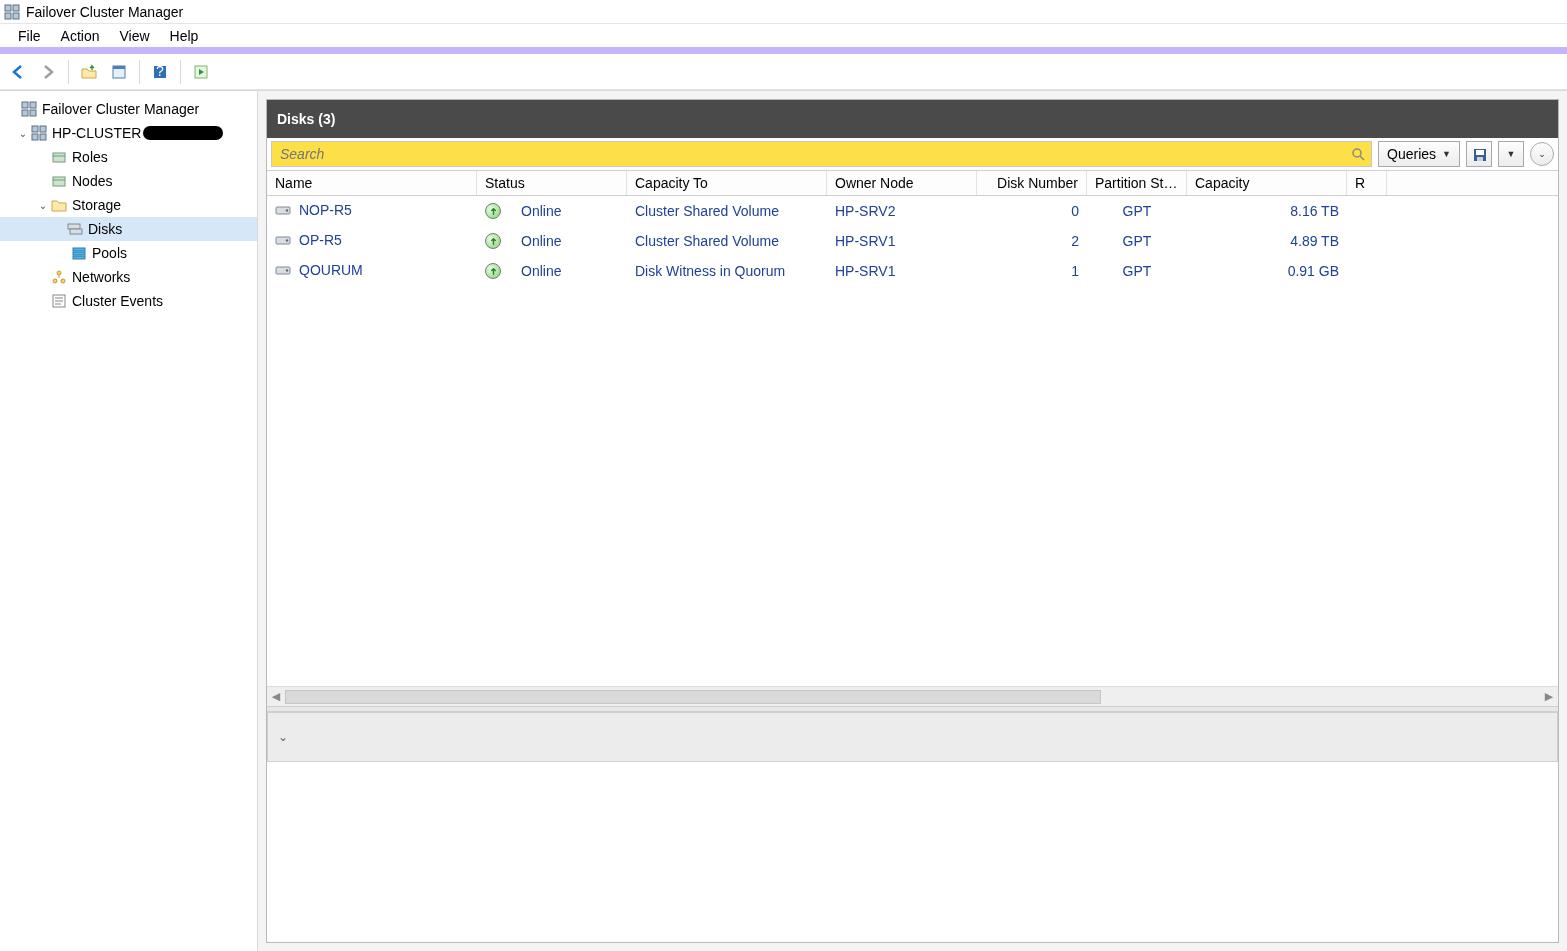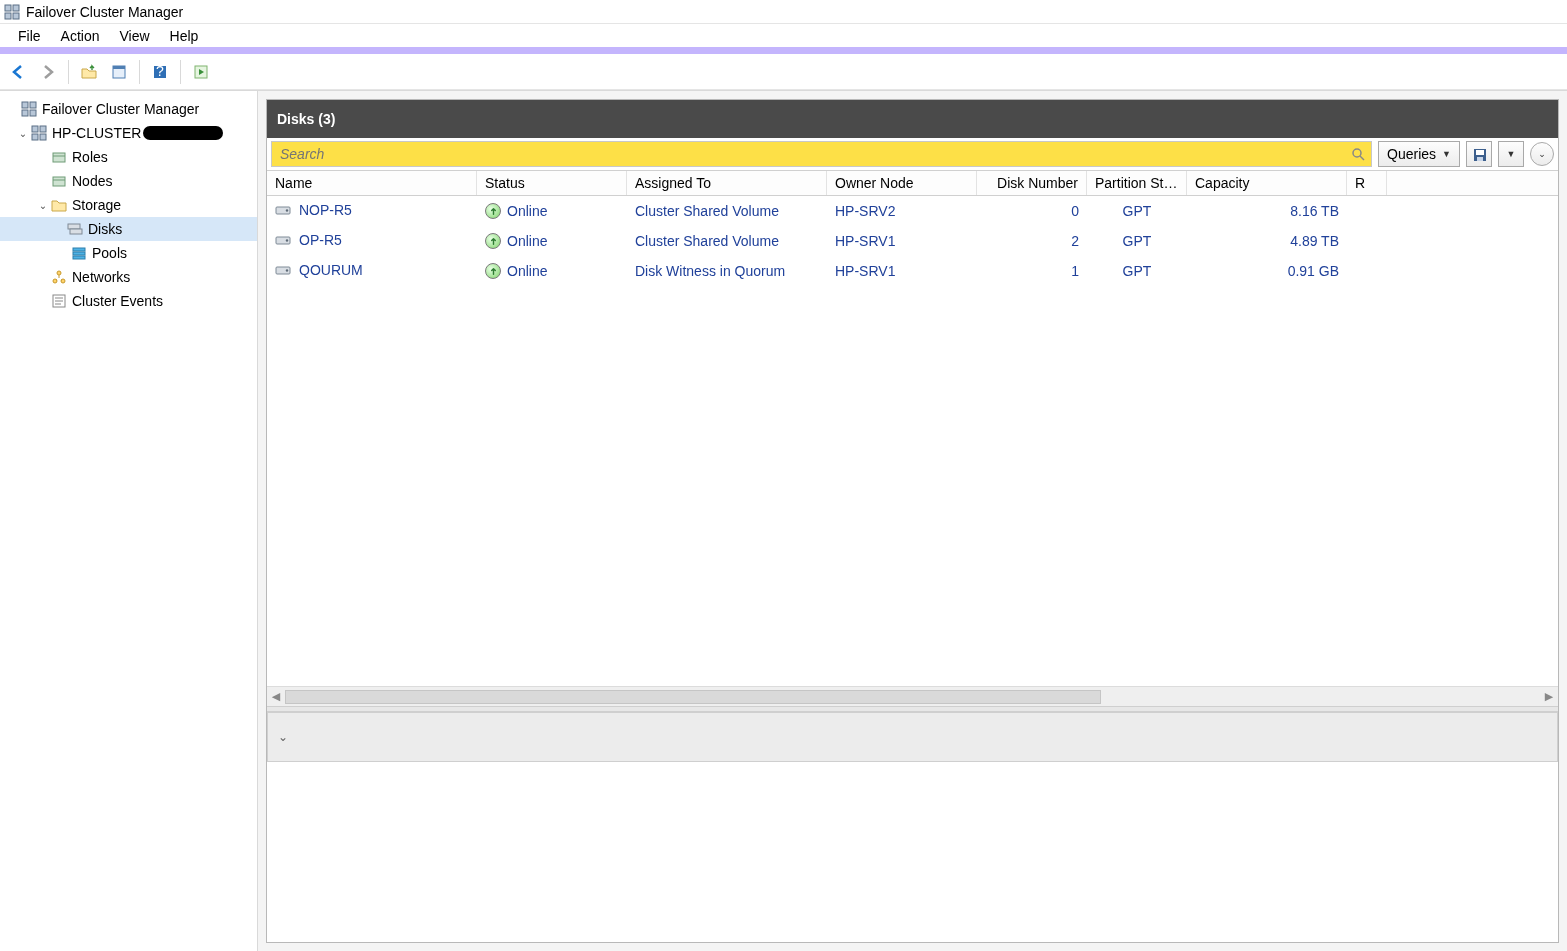--- a/index.html
+++ b/index.html
@@ -45,21 +45,21 @@
   .qbtn .caret { font-size: 9px; color:#333; }
   .iconbtn { width: 26px; padding: 0; justify-content: center; }
 
   .grid-wrap { flex: 1; overflow: hidden; display: flex; flex-direction: column; }
   .grid-head { display: flex; border-bottom: 1px solid #d0d0d0; background: #fdfdfd; }
   .gh { border-right: 1px solid #e3e3e3; padding: 4px 8px; font-size: 14px; color: #000; overflow: hidden; text-overflow: ellipsis; white-space: nowrap; }
   .grid-body { flex: 1; overflow: auto; background: #fff; }
   .row { display: flex; height: 30px; align-items: center; }
   .cell { padding: 0 8px; font-size: 14px; color: #20419a; white-space: nowrap; overflow: hidden; }
   .cell .disk-icon { display: inline-flex; width:18px; height:18px; vertical-align: middle; margin-right: 6px; }
-  .status-pill { display:inline-flex; align-items:center; gap:6px; color:#20419a; }
+  .status-pill { display:inline-flex; align-items:center; gap:20px; color:#20419a; }
   .status-dot { width:16px; height:16px; border-radius:50%; border:1px solid #7a7a7a; background: radial-gradient(circle at 35% 35%, #e7ffe4, #7fd36a); display:inline-flex; align-items:center; justify-content:center; }
   .status-dot svg { width:9px; height:9px; }
   .num { text-align: right; }
   .center { text-align: center; }
 
   .hscroll { height: 20px; background: #efefef; border-top: 1px solid #dcdcdc; display: flex; align-items: center; }
   .hscroll .arrow { width: 18px; text-align: center; color: #888; cursor: default; font-size: 11px; }
   .hscroll .track { flex:1; height: 14px; position: relative; }
   .hscroll .thumb { position: absolute; left: 0; top:0; height:14px; width: 65%; background: #d9d9d9; border:1px solid #c5c5c5; }
 
@@ -329,21 +329,21 @@
           </div>
         <div class="qbtn iconbtn" style="border-radius:50%;width:24px;height:24px;">
             <span class="caret">⌄</span>
           </div>
       </div>
 
       <div class="grid-wrap">
         <div class="grid-head">
           <div class="gh c-name"><span>Name</span></div>
           <div class="gh c-status"><span>Status</span></div>
-          <div class="gh c-assign"><span>Assigned To</span></div>
+          <div class="gh c-assign"><span>Capacity To</span></div>
           <div class="gh c-owner"><span>Owner Node</span></div>
           <div class="gh c-dnum num"><span>Disk Number</span></div>
           <div class="gh c-pstyle center"><span>Partition Style</span></div>
           <div class="gh c-cap"><span>Capacity</span></div>
           <div class="gh c-extra"><span>R</span></div>
         </div>
         <div class="grid-body" id="grid-body">
             <div class="row">
               <div class="cell c-name"><span class="disk-icon">
                   <svg width="16" height="16">

